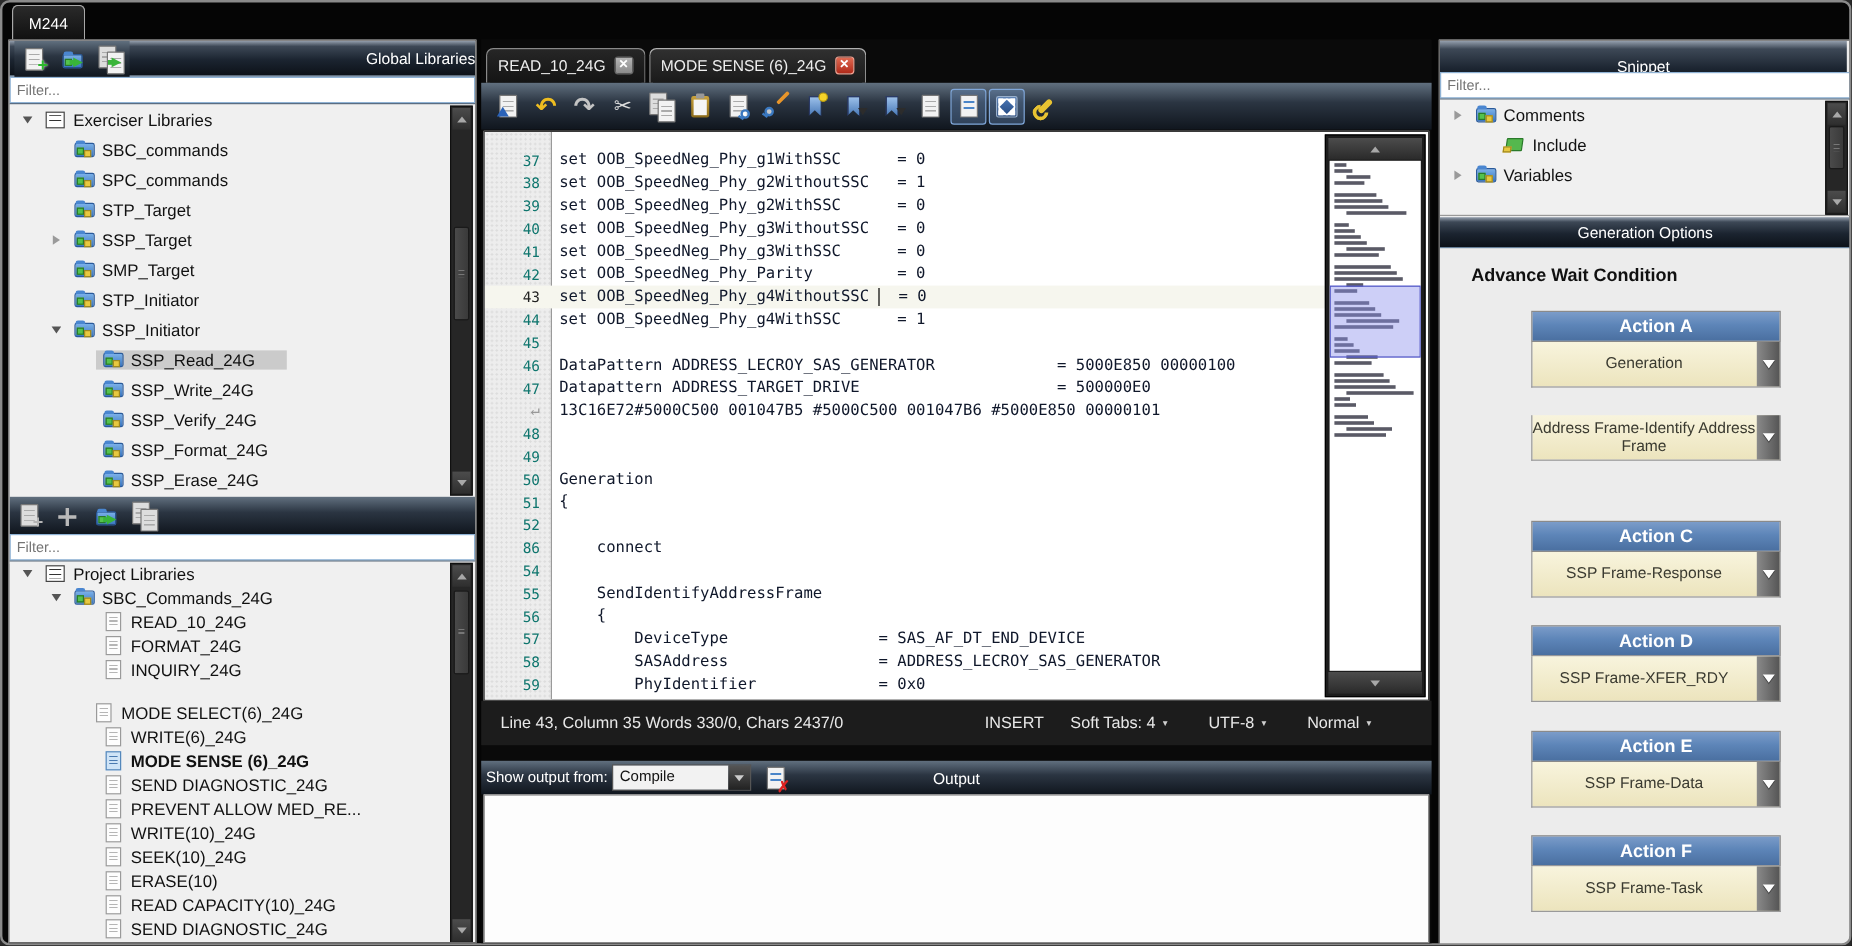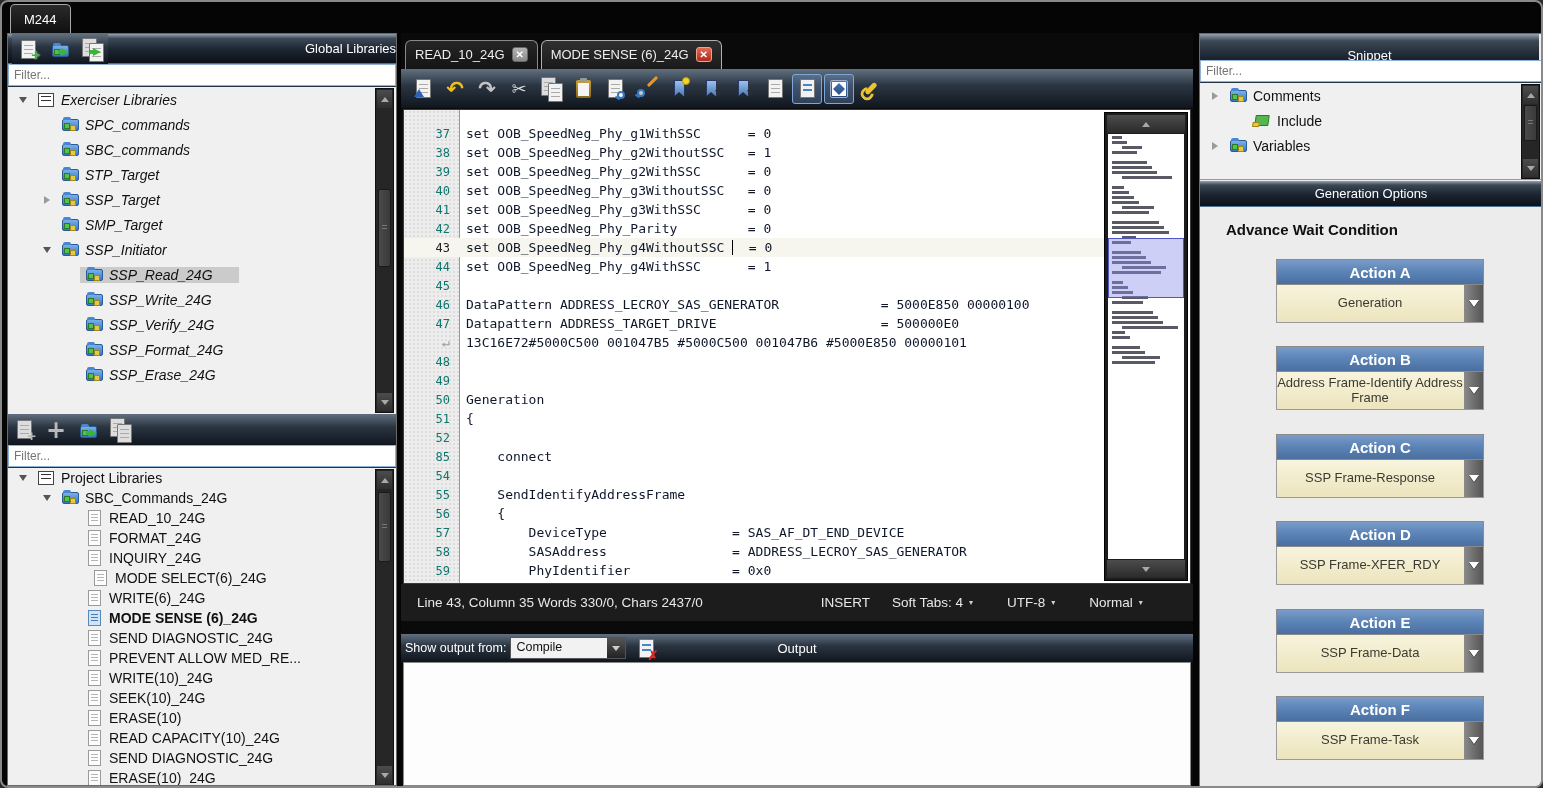--- a/index.html
+++ b/index.html
@@ -87,21 +87,21 @@
   .vthumb{position:absolute;left:2px;right:2px;background:linear-gradient(90deg,#4a4a4a,#3a3a3a);border:1px solid #1a1a1a;border-radius:2px;}
   .vthumb::after{content:"";position:absolute;left:3px;right:3px;top:50%;margin-top:-3px;height:6px;
       background:repeating-linear-gradient(180deg,#777 0 1px,transparent 1px 3px);}
 
   
   #left-panel{left:5px;top:31px;width:390px;height:753px;}
   #gl-header{position:absolute;left:0;top:0;right:0;height:30px;}
   #gl-title{position:absolute;left:0;right:0;text-align:right;}
   #gl-tools{position:absolute;left:4px;top:0;height:30px;display:flex;align-items:center;z-index:2;}
   #gl-filter-wrap{position:absolute;left:0;right:0;top:30px;height:23px;background:#20344a;padding:0;}
-  #gl-tree{top:53px;height:383px;font-style:italic;}
+  #gl-tree{top:53px;height:383px;}
   #pl-toolbar{position:absolute;left:0;right:0;top:380px;height:31px;}
   #pl-filter-wrap{position:absolute;left:0;right:0;top:411px;height:23px;background:#20344a;}
   #pl-tree{top:434px;height:319px;}
 
   
   #center-panel{position:absolute;left:399px;top:31px;width:792px;height:755px;background:#0a0a0a;}
   #tabbar{position:absolute;left:0;top:0;right:0;height:36px;display:flex;align-items:flex-end;padding-left:4px;background:#0a0a0a;}
   .tab{display:inline-flex;align-items:center;gap:7px;padding:6px 9px 7px 9px;background:linear-gradient(#262626,#141414);
        border:1px solid #8a8a8a;border-bottom:none;border-radius:6px 6px 0 0;color:#eee;font-size:13px;margin-right:3px;}
   .tab.active{background:linear-gradient(#303030,#1a1a1a);border-color:#b0b0b0;}
@@ -216,33 +216,33 @@
         </div>
         <div class="trow" style="height: 25px; padding-left: 30px;">
           <span class="exp "></span>
           <span class="hl">
             <span class="ic">
               <span class="i-folder">
                 <b class="s1"></b>
                 <b class="s2"></b>
               </span>
             </span>
+            <span class="tlabel">SBC_commands</span>
+          </span>
+        </div>
+        <div class="trow" style="height: 25px; padding-left: 30px;">
+          <span class="exp "></span>
+          <span class="hl">
+            <span class="ic">
+              <span class="i-folder">
+                <b class="s1"></b>
+                <b class="s2"></b>
+              </span>
+            </span>
             <span class="tlabel">SPC_commands</span>
-          </span>
-        </div>
-        <div class="trow" style="height: 25px; padding-left: 30px;">
-          <span class="exp "></span>
-          <span class="hl">
-            <span class="ic">
-              <span class="i-folder">
-                <b class="s1"></b>
-                <b class="s2"></b>
-              </span>
-            </span>
-            <span class="tlabel">SBC_commands</span>
           </span>
         </div>
         <div class="trow" style="height: 25px; padding-left: 30px;">
           <span class="exp "></span>
           <span class="hl">
             <span class="ic">
               <span class="i-folder">
                 <b class="s1"></b>
                 <b class="s2"></b>
               </span>
@@ -265,20 +265,32 @@
         <div class="trow" style="height: 25px; padding-left: 30px;">
           <span class="exp "></span>
           <span class="hl">
             <span class="ic">
               <span class="i-folder">
                 <b class="s1"></b>
                 <b class="s2"></b>
               </span>
             </span>
             <span class="tlabel">SMP_Target</span>
+          </span>
+        </div>
+        <div class="trow" style="height: 25px; padding-left: 30px;">
+          <span class="exp "></span>
+          <span class="hl">
+            <span class="ic">
+              <span class="i-folder">
+                <b class="s1"></b>
+                <b class="s2"></b>
+              </span>
+            </span>
+            <span class="tlabel">STP_Initiator</span>
           </span>
         </div>
         <div class="trow" style="height: 25px; padding-left: 30px;">
           <span class="exp open"></span>
           <span class="hl">
             <span class="ic">
               <span class="i-folder">
                 <b class="s1"></b>
                 <b class="s2"></b>
               </span>
@@ -425,21 +437,21 @@
         </div>
         <div class="trow" style="height: 20px; padding-left: 54px;">
           <span class="exp "></span>
           <span class="hl">
             <span class="ic">
               <span class="i-doc"></span>
             </span>
             <span class="tlabel">INQUIRY_24G</span>
           </span>
         </div>
-        <div class="trow" style="height: 20px; padding-left: 60px;">
+        <div class="trow" style="height: 20px; padding-left: 46px; margin-top: 16px;">
           <span class="exp "></span>
           <span class="hl">
             <span class="ic">
               <span class="i-doc"></span>
             </span>
             <span class="tlabel">MODE SELECT(6)_24G</span>
           </span>
         </div>
         <div class="trow" style="height: 20px; padding-left: 54px;">
           <span class="exp "></span>
@@ -653,21 +665,21 @@
           <div class="cline"><span class="lnum">44</span><span class="ctext">set OOB_SpeedNeg_Phy_g4WithSSC      = 1</span></div>
           <div class="cline"><span class="lnum">45</span><span class="ctext"></span></div>
           <div class="cline"><span class="lnum">46</span><span class="ctext">DataPattern ADDRESS_LECROY_SAS_GENERATOR             = 5000E850 00000100</span></div>
           <div class="cline"><span class="lnum">47</span><span class="ctext">Datapattern ADDRESS_TARGET_DRIVE                     = 500000E0</span></div>
           <div class="cline"><span class="lnum wrapg">↵</span><span class="ctext">13C16E72#5000C500 001047B5 #5000C500 001047B6 #5000E850 00000101</span></div>
           <div class="cline"><span class="lnum">48</span><span class="ctext"></span></div>
           <div class="cline"><span class="lnum">49</span><span class="ctext"></span></div>
           <div class="cline"><span class="lnum">50</span><span class="ctext">Generation</span></div>
           <div class="cline"><span class="lnum">51</span><span class="ctext">{</span></div>
           <div class="cline"><span class="lnum">52</span><span class="ctext"></span></div>
-          <div class="cline"><span class="lnum">85</span><span class="ctext">    connect</span></div>
+          <div class="cline"><span class="lnum">86</span><span class="ctext">    connect</span></div>
           <div class="cline"><span class="lnum">54</span><span class="ctext"></span></div>
           <div class="cline"><span class="lnum">55</span><span class="ctext">    SendIdentifyAddressFrame</span></div>
           <div class="cline"><span class="lnum">56</span><span class="ctext">    {</span></div>
           <div class="cline"><span class="lnum">57</span><span class="ctext">        DeviceType                = SAS_AF_DT_END_DEVICE</span></div>
           <div class="cline"><span class="lnum">58</span><span class="ctext">        SASAddress                = ADDRESS_LECROY_SAS_GENERATOR</span></div>
           <div class="cline"><span class="lnum">59</span><span class="ctext">        PhyIdentifier             = 0x0</span></div>
           <div class="cline"><span class="lnum">60</span><span class="ctext">        SSPInitiatorPort          = 1</span></div>
         </div>
       <div id="minimap">
         <div class="mmbtn up"></div>
@@ -813,21 +825,20 @@
       <div id="adv-heading">Advance Wait Condition</div>
       <div id="actions">
           <div class="action" style="top: 52px;">
             <div class="ahead">Action A</div>
             <div class="abody">
               <span>Generation</span>
               <span class="dd"></span>
             </div>
           </div>
           <div class="action" style="top: 139px;">
-            <div class="ahead">Action B</div>
             <div class="abody">
               <span>Address Frame-Identify Address Frame</span>
               <span class="dd"></span>
             </div>
           </div>
           <div class="action" style="top: 227px;">
             <div class="ahead">Action C</div>
             <div class="abody">
               <span>SSP Frame-Response</span>
               <span class="dd"></span>

